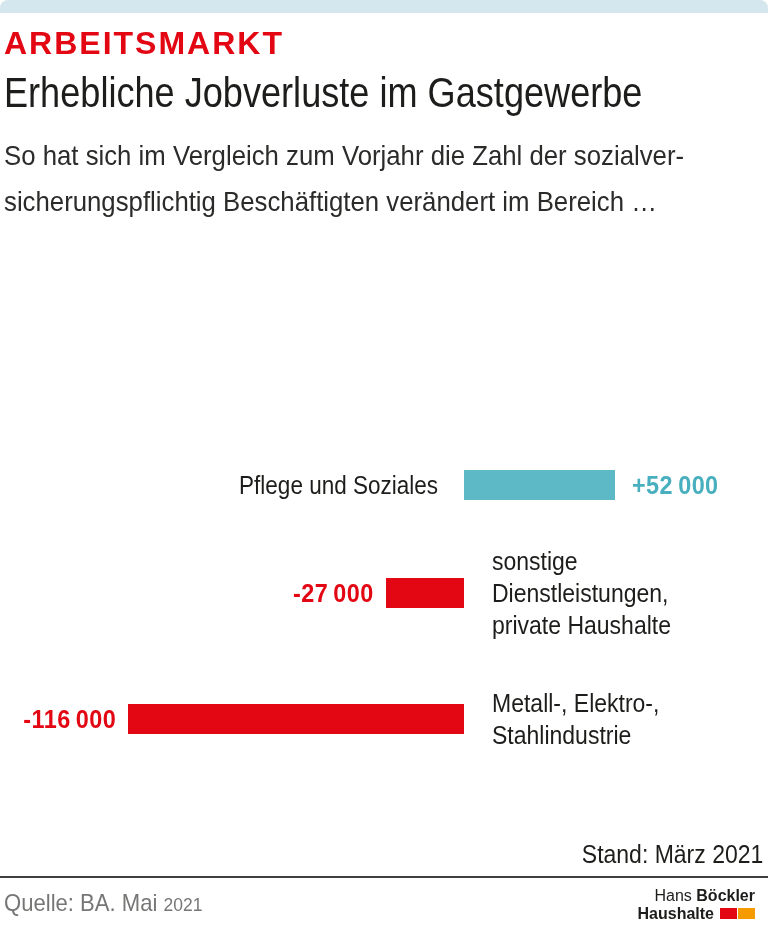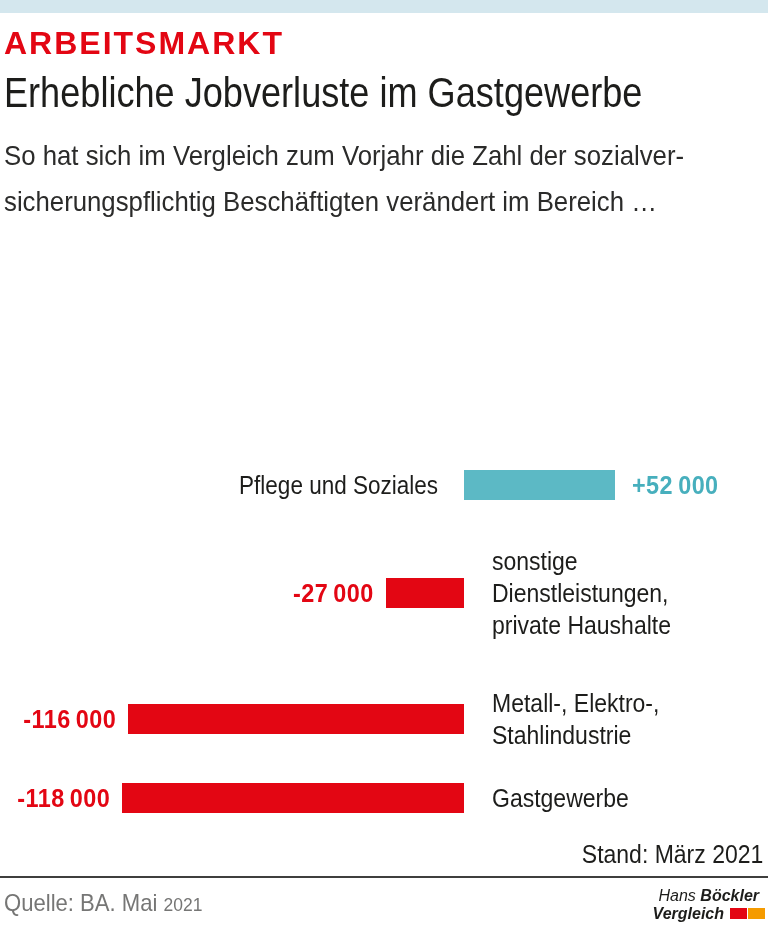--- a/index.html
+++ b/index.html
@@ -1,18 +1,18 @@
 <!DOCTYPE html>
 <html lang="de" style="--pos: #5cb9c5; --pos-text: #47afbd; --neg: #e30613;"><head>
 <meta charset="utf-8">
 <style>
   html,body{margin:0;padding:0;background:#fff;}
   .page{
     position:relative;width:768px;height:944px;overflow:hidden;background:#ffffff;
-    font-family:"Liberation Sans",sans-serif;color:#1d1d1b;
+    font-family:"Liberation Sans",sans-serif;color:#1d1d1b;border-radius:8px;
   }
   .topband{position:absolute;top:0;left:0;width:768px;height:13px;background:#d4e7ee;}
   .kicker{
     position:absolute;top:25px;left:4px;font-size:32px;font-weight:700;
     letter-spacing:2px;color:var(--neg,#e30613);white-space:nowrap;
   }
   .title{
     position:absolute;top:68px;left:4px;font-size:43px;font-weight:400;
     white-space:nowrap;transform:scaleX(0.84);transform-origin:left center;color:#1d1d1b;
   }
@@ -36,21 +36,21 @@
     position:absolute;top:50%;font-size:26px;font-weight:700;white-space:nowrap;letter-spacing:0.5px;
   }
   .val.pos{color:var(--pos-text,#47afbd);transform:translateY(-50%) scaleX(0.9);transform-origin:left center;}
   .val.neg{color:var(--neg,#e30613);transform:translateY(-50%) scaleX(0.9);transform-origin:right center;}
   .stand{position:absolute;top:840px;right:5px;font-size:25px;color:#1d1d1b;
     transform:scaleX(0.92);transform-origin:right center;white-space:nowrap;}
   .divider{position:absolute;top:876px;left:0;width:768px;height:2px;background:#3f3f3e;}
   .source{position:absolute;top:889px;left:4px;font-size:24px;color:#767675;
     transform:scaleX(0.92);transform-origin:left top;white-space:nowrap;}
   .source .year{font-size:19px;}
-  .logo{position:absolute;top:887px;right:3px;text-align:center;font-size:16px;line-height:18px;color:#1d1d1b;white-space:nowrap;font-style:italic;}
+  .logo{position:absolute;top:887px;right:13px;text-align:right;font-size:16px;line-height:18px;color:#1d1d1b;white-space:nowrap;}
   .logo .bold{font-weight:700;}
   .sq{display:inline-block;width:17px;height:11px;margin-left:1px;vertical-align:baseline;}
   .sq.first{margin-left:6px;}
 </style>
 </head>
 <body>
 
 <div class="page">
   <div class="topband"></div>
 
@@ -76,32 +76,27 @@
 private Haushalte</div>
   </div>
 
   <div class="crow" style="top:704px">
     <div class="val neg" style="right: 652px;">-116 000</div>
     <div class="bar neg" style="width: 336px; left: 128px;"></div>
     <div class="cat-right">Metall-, Elektro-,
 Stahlindustrie</div>
   </div>
 
-  <div class="crow" style="top:783px">
-    <div class="val neg" style="right: 658px;">-118 000</div>
-    <div class="bar neg" style="width: 342px; left: 122px;"></div>
-    <div class="cat-right">Gastgewerbe</div>
-  </div>
 
   <div class="stand">Stand: März 2021</div>
 
   <div class="divider"></div>
 
   <div class="source">
     <span>Quelle: BA. Mai</span>
     <span class="year">2021</span>
   </div>
 
   <div class="logo">
     <div><span>Hans</span> <span class="bold">Böckler</span></div>
-    <div><span class="bold">Vergleich</span><span class="sq first" style="background: rgb(227, 6, 19);"></span><span class="sq" style="background: rgb(245, 155, 0);"></span></div>
+    <div><span class="bold">Haushalte</span><span class="sq first" style="background: rgb(227, 6, 19);"></span><span class="sq" style="background: rgb(245, 155, 0);"></span></div>
   </div>
 </div>
 
 </body></html>

